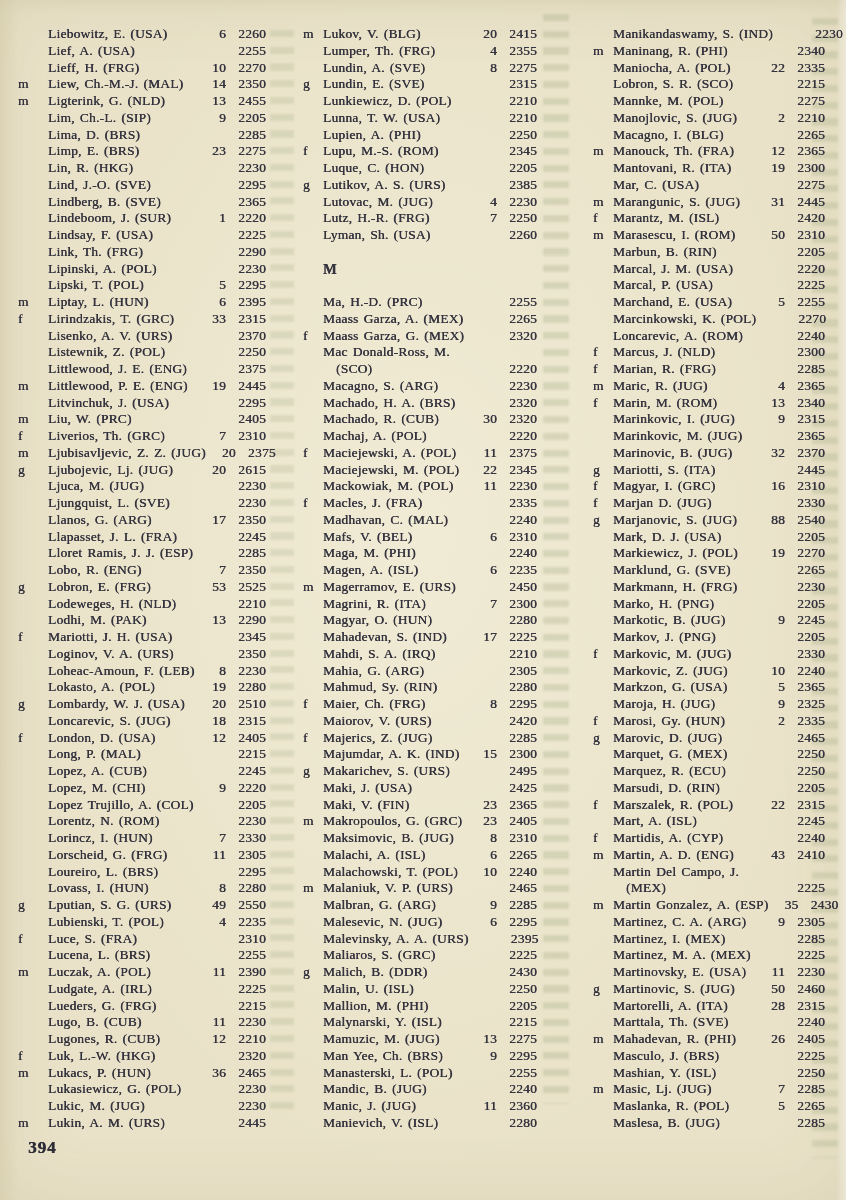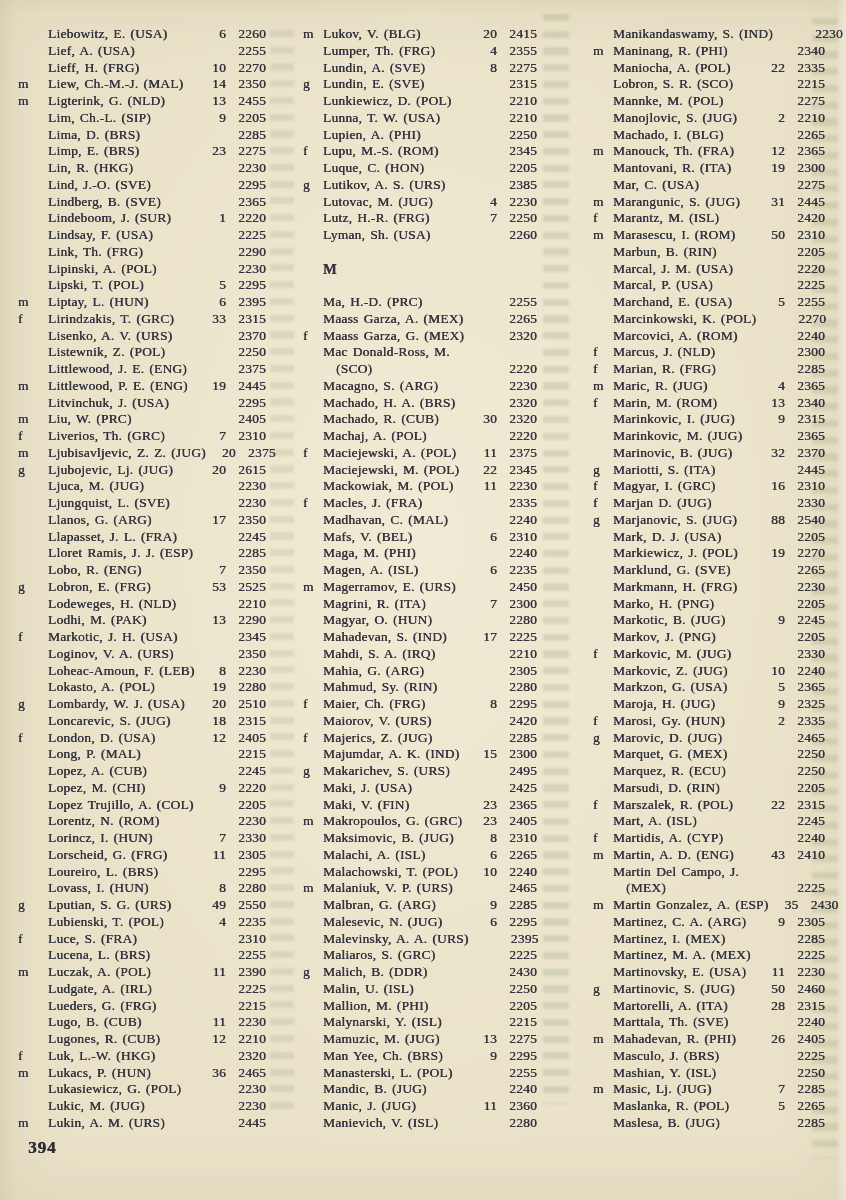--- a/index.html
+++ b/index.html
@@ -292,21 +292,21 @@
         <span class="r">2210</span>
       </div>
       <div class="row">
         <span class="t"></span>
         <span class="n">Lodhi, M. (PAK)</span>
         <span class="g">13</span>
         <span class="r">2290</span>
       </div>
       <div class="row">
         <span class="t">f</span>
-        <span class="n">Markotic, J. H. (USA)</span>
+        <span class="n">Mariotti, J. H. (USA)</span>
         <span class="g"></span>
         <span class="r">2345</span>
       </div>
       <div class="row">
         <span class="t"></span>
         <span class="n">Loginov, V. A. (URS)</span>
         <span class="g"></span>
         <span class="r">2350</span>
       </div>
       <div class="row">
@@ -893,21 +893,21 @@
         <span class="r">2275</span>
       </div>
       <div class="row">
         <span class="t"></span>
         <span class="n">Manojlovic, S. (JUG)</span>
         <span class="g">2</span>
         <span class="r">2210</span>
       </div>
       <div class="row">
         <span class="t"></span>
-        <span class="n">Machado, I. (BLG)</span>
+        <span class="n">Macagno, I. (BLG)</span>
         <span class="g"></span>
         <span class="r">2265</span>
       </div>
       <div class="row">
         <span class="t">m</span>
         <span class="n">Manouck, Th. (FRA)</span>
         <span class="g">12</span>
         <span class="r">2365</span>
       </div>
       <div class="row">
@@ -965,21 +965,21 @@
         <span class="r">2255</span>
       </div>
       <div class="row">
         <span class="t"></span>
         <span class="n">Marcinkowski, K. (POL)</span>
         <span class="g"></span>
         <span class="r">2270</span>
       </div>
       <div class="row">
         <span class="t"></span>
-        <span class="n">Marcovici, A. (ROM)</span>
+        <span class="n">Loncarevic, A. (ROM)</span>
         <span class="g"></span>
         <span class="r">2240</span>
       </div>
       <div class="row">
         <span class="t">f</span>
         <span class="n">Marcus, J. (NLD)</span>
         <span class="g"></span>
         <span class="r">2300</span>
       </div>
       <div class="row">

